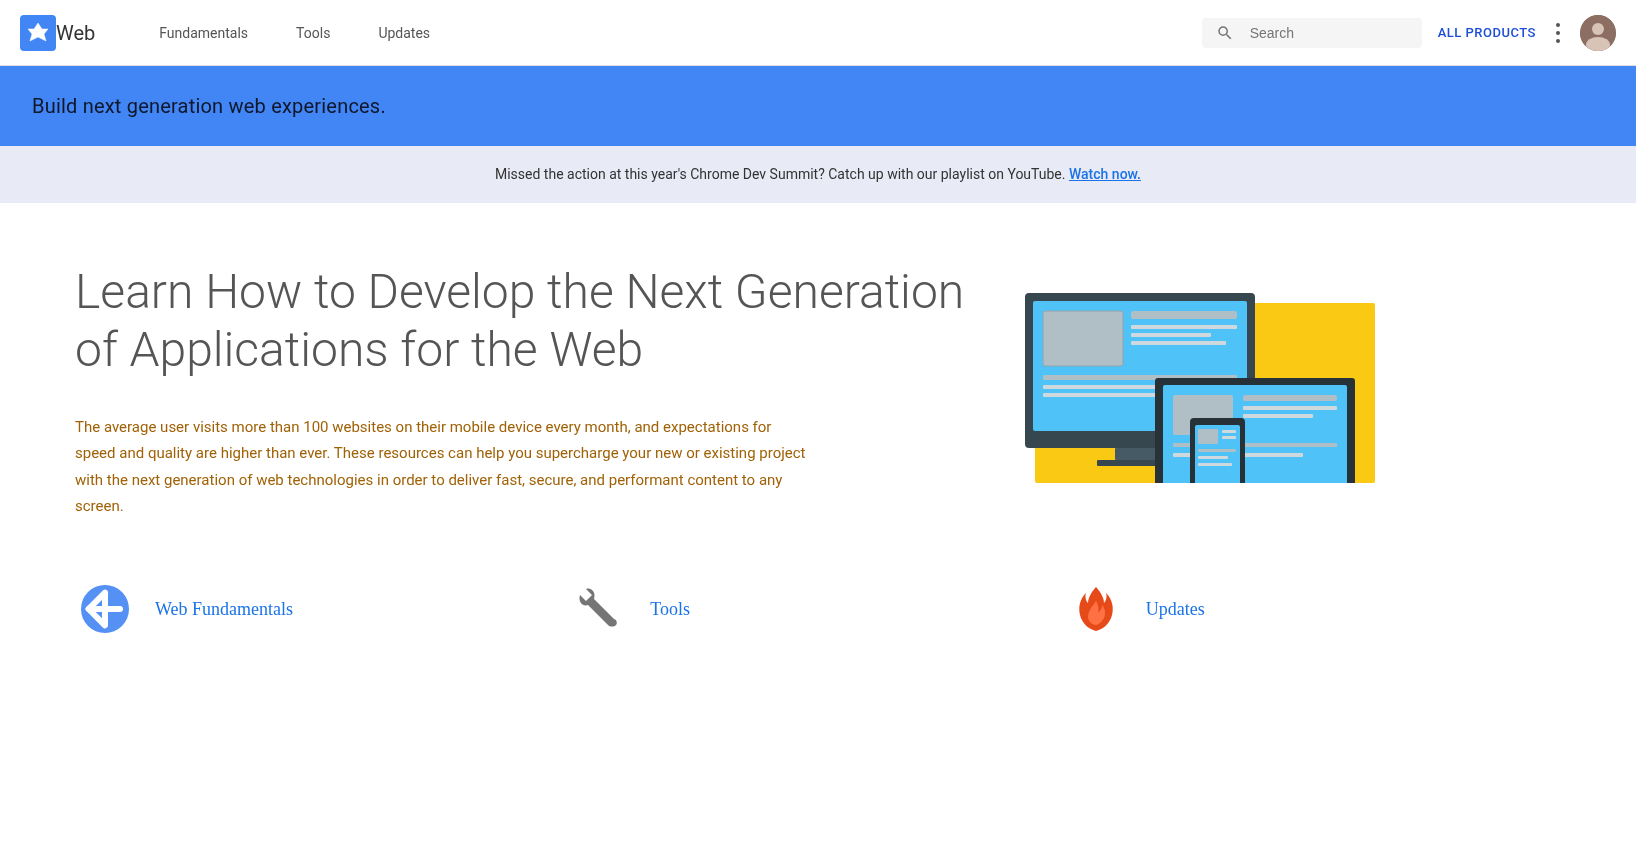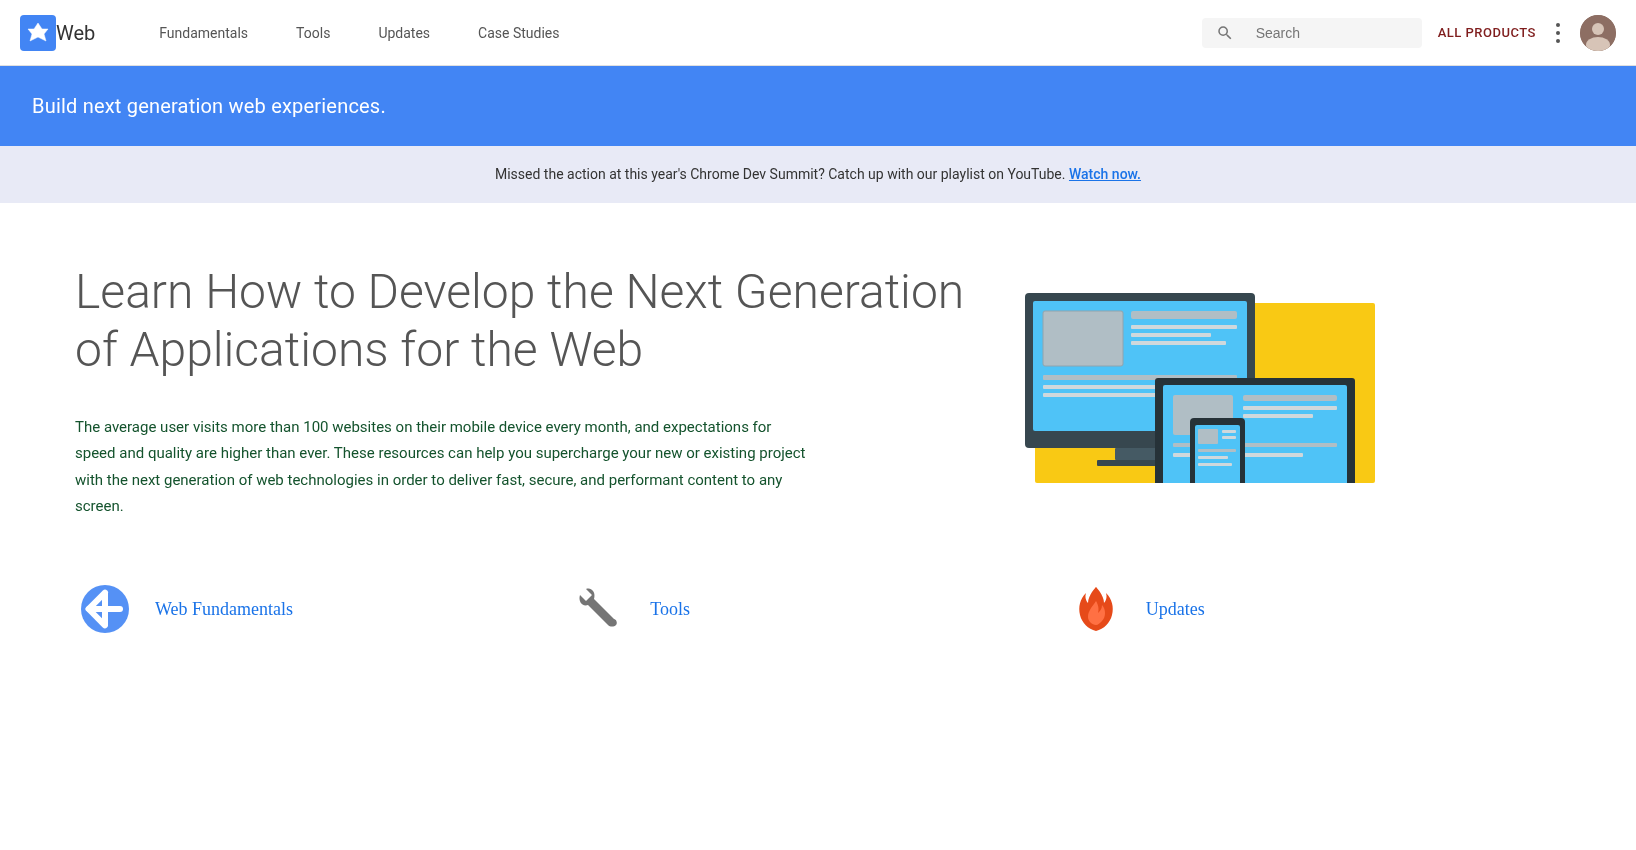--- a/index.html
+++ b/index.html
@@ -53,41 +53,41 @@
       align-items: center;
       gap: 16px;
       margin-left: auto;
     }
     .search-box {
       display: flex;
       align-items: center;
       background: #f5f5f5;
       border-radius: 4px;
       padding: 6px 14px;
-      gap: 22px;
+      gap: 16px;
       width: 220px;
     }
     .search-icon-svg {
       width: 18px;
       height: 18px;
       fill: #757575;
       flex-shrink: 0;
     }
     .search-input {
       border: none;
       background: transparent;
       font-size: 14px;
       color: #333;
       outline: none;
       width: 100%;
     }
     .all-products-btn {
       font-size: 13px;
       font-weight: 500;
-      color: #7f1d1d;
+      color: #1d4ed8;
       cursor: pointer;
       letter-spacing: 0.5px;
       white-space: nowrap;
     }
     .dots-menu {
       display: flex;
       flex-direction: column;
       gap: 4px;
       cursor: pointer;
       padding: 4px;
@@ -104,21 +104,21 @@
       align-items: center;
       justify-content: center;
       color: #fff;
       font-size: 14px;
     }
 
     
     .hero-banner {
       background: #4285f4;
       padding: 28px 32px;
-      color: #ffffff;
+      color: #0f172a;
     }
     .hero-banner-text {
       font-size: 20px;
       font-weight: 400;
       letter-spacing: 0.2px;
     }
 
     
     .notification-bar {
       background: #e8eaf6;
@@ -158,21 +158,21 @@
     }
     .main-heading {
       font-size: 48px;
       font-weight: 300;
       color: #555;
       line-height: 1.2;
       margin-bottom: 36px;
     }
     .main-description {
       font-size: 15px;
-      color: #14532d;
+      color: #a16207;
       line-height: 1.75;
       max-width: 740px;
     }
     .content-right {
       flex-shrink: 0;
       width: 360px;
     }
 
     
     .bottom-cards {
@@ -224,23 +224,20 @@
   <div class="nav-links">
     <a class="nav-link" href="#">
       <span>Fundamentals</span>
     </a>
     <a class="nav-link" href="#">
       <span>Tools</span>
     </a>
     <a class="nav-link" href="#">
       <span>Updates</span>
     </a>
-    <a class="nav-link" href="#">
-      <span>Case Studies</span>
-    </a>
   </div>
 
   <div class="nav-right">
     <div class="search-box">
       <svg class="search-icon-svg" viewBox="0 0 24 24">
         <path d="M15.5 14h-.79l-.28-.27A6.471 6.471 0 0 0 16 9.5 6.5 6.5 0 1 0 9.5 16c1.61 0 3.09-.59 4.23-1.57l.27.28v.79l5 4.99L20.49 19l-4.99-5zm-6 0C7.01 14 5 11.99 5 9.5S7.01 5 9.5 5 14 7.01 14 9.5 11.99 14 9.5 14z"></path>
       </svg>
       <input class="search-input" type="text" placeholder="Search" style="">
     </div>
     <span class="all-products-btn">ALL PRODUCTS</span>

